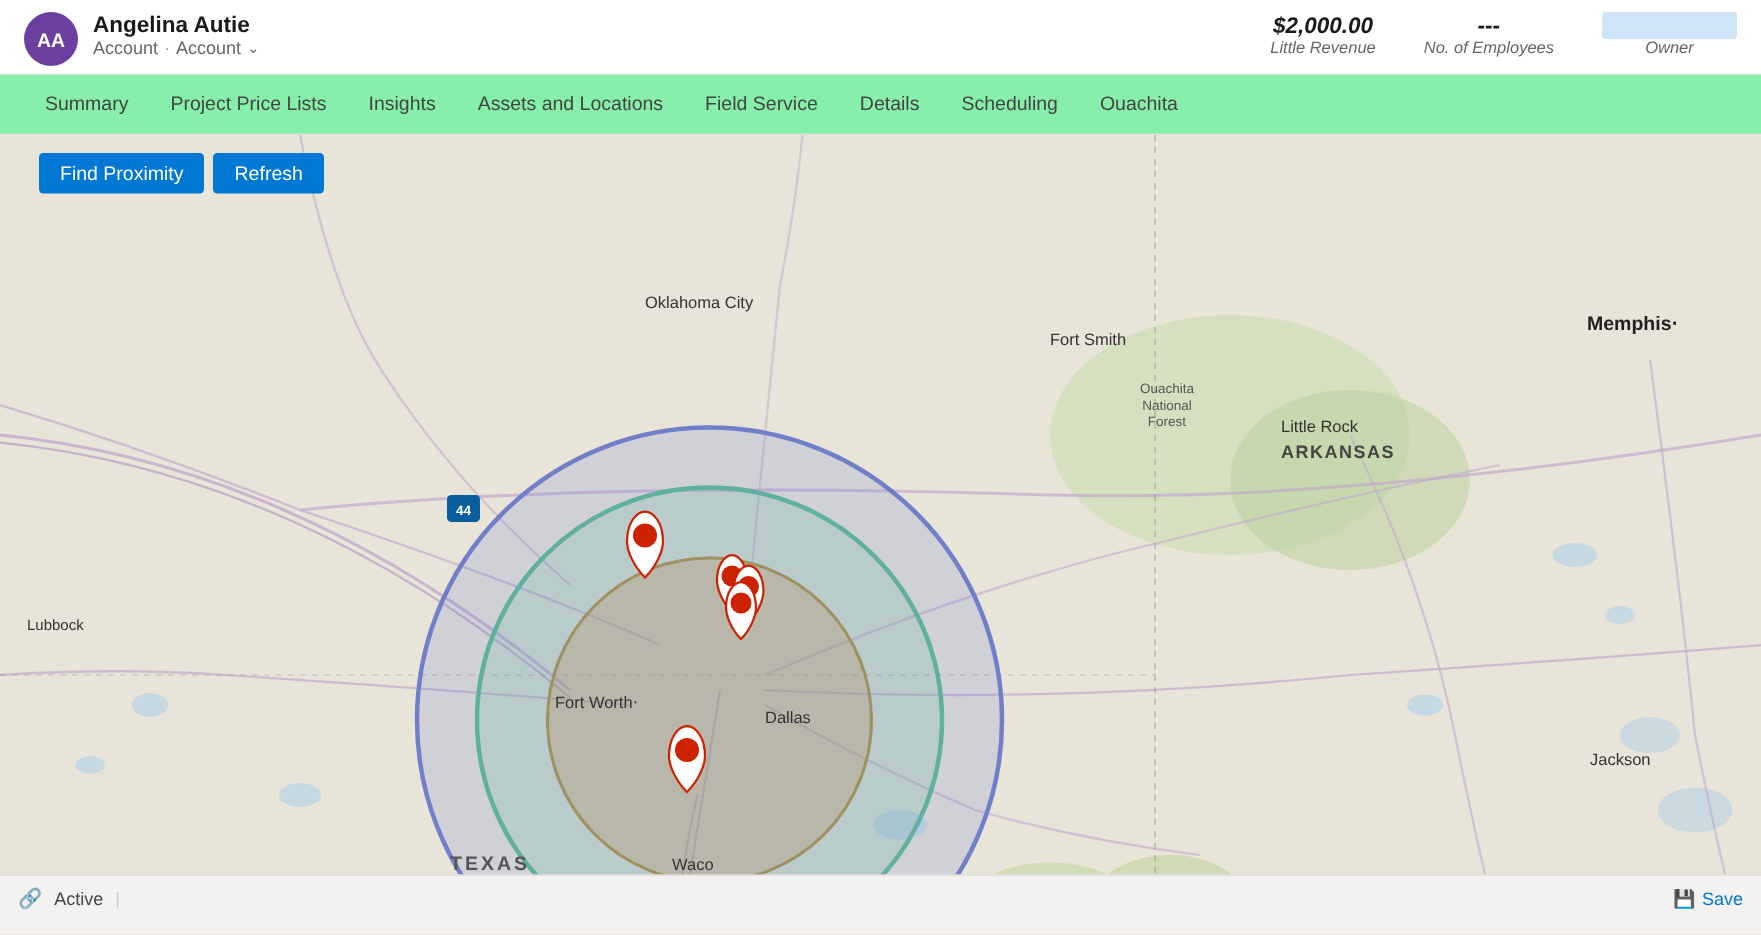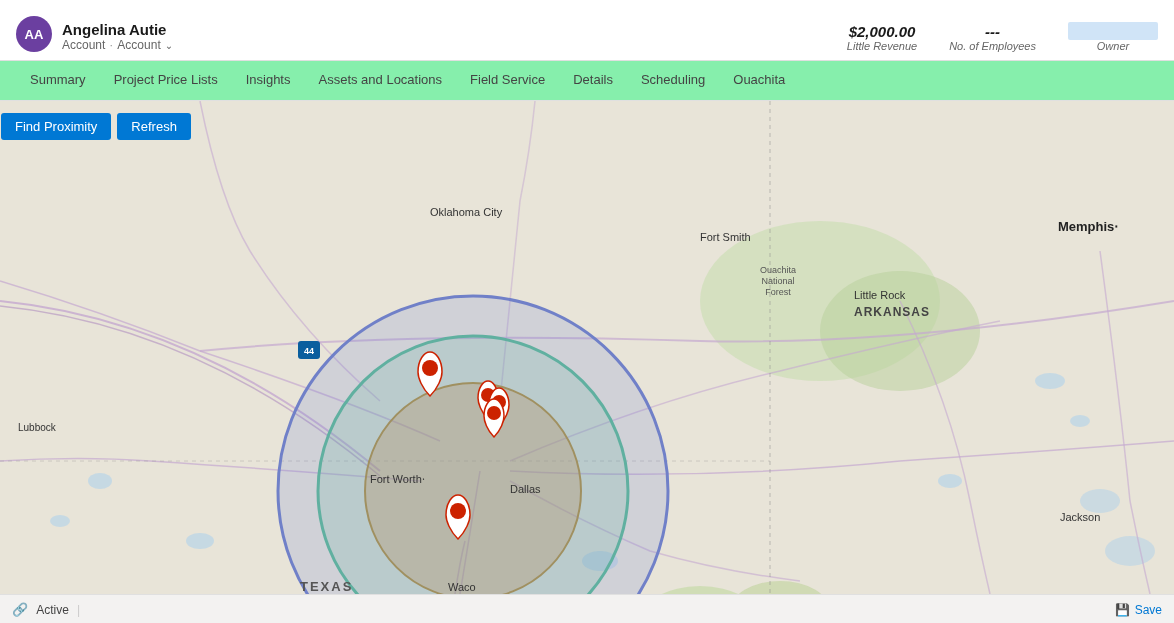--- a/index.html
+++ b/index.html
@@ -1,25 +1,25 @@
 <!DOCTYPE html>
 <html><head>
   <meta charset="utf-8">
   <style>
     * { margin: 0; padding: 0; box-sizing: border-box; }
     body { font-family: 'Segoe UI', sans-serif; background: #f3f2f1; width: 1174px; height: 623px; overflow: hidden; }
 
     
     .header {
       display: flex;
-      align-items: flex-end;
+      align-items: flex-start;
       background: #fff;
       padding: 8px 16px;
       border-bottom: 1px solid #e0e0e0;
-      height: 61px;
+      height: 50px;
     }
     .avatar {
       width: 36px; height: 36px;
       background: #6b3fa0;
       border-radius: 50%;
       display: flex; align-items: center; justify-content: center;
       color: #fff; font-weight: bold; font-size: 13px;
       margin-right: 10px;
       flex-shrink: 0;
     }
@@ -70,21 +70,21 @@
       width: 1174px;
       height: calc(623px - 60px - 40px - 30px);
       overflow: hidden;
       background: #e8e0d0;
     }
 
     
     .map-toolbar {
       position: absolute;
       top: 12px;
-      left: 1px;
+      left: 26px;
       z-index: 10;
       display: flex;
       gap: 6px;
     }
     .map-btn {
       padding: 6px 14px;
       background: #0078d4;
       color: #fff;
       border: none;
       border-radius: 3px;

